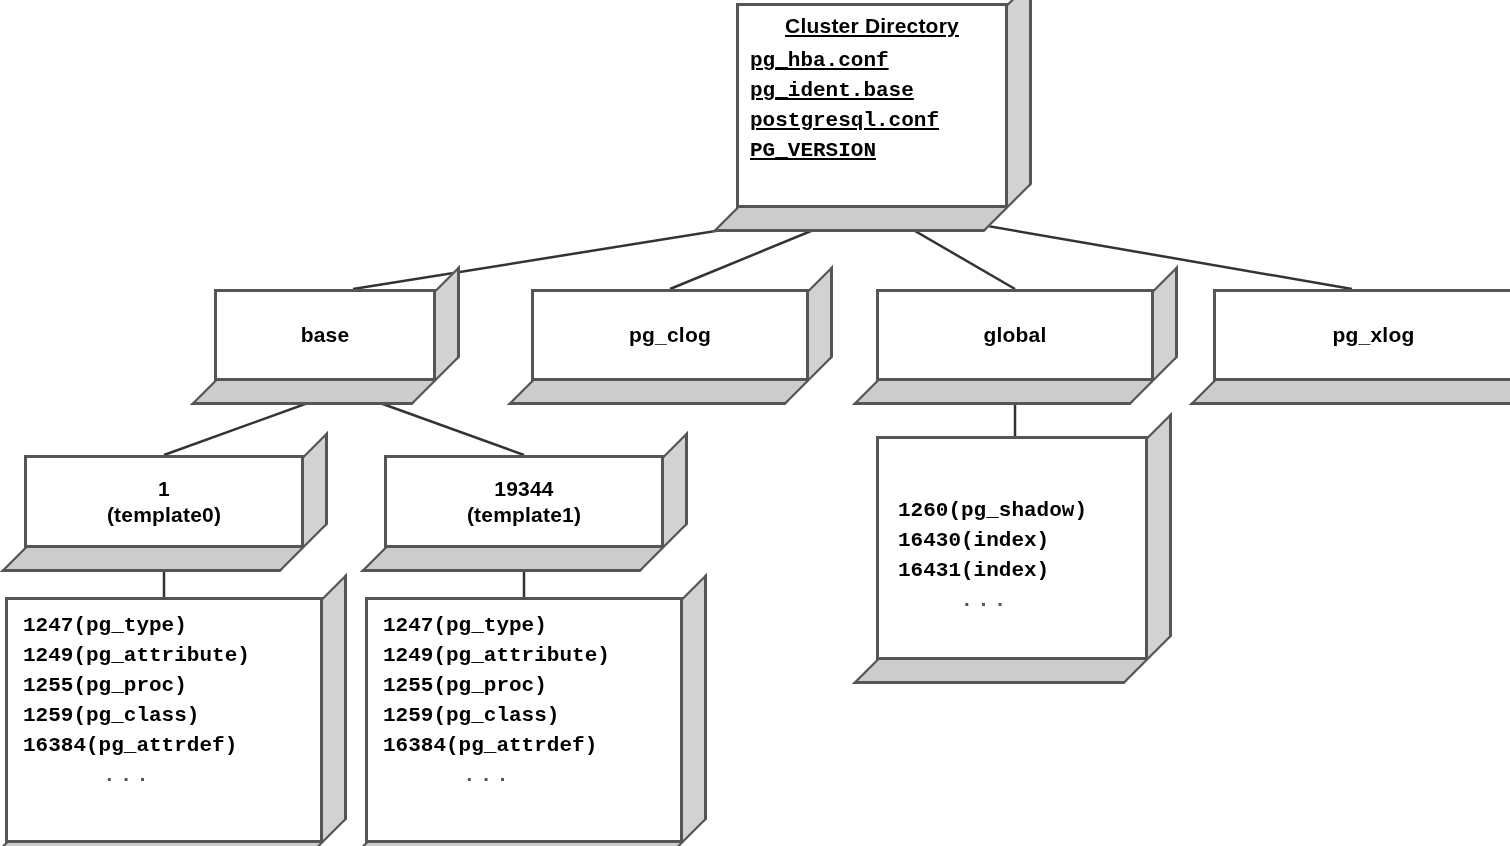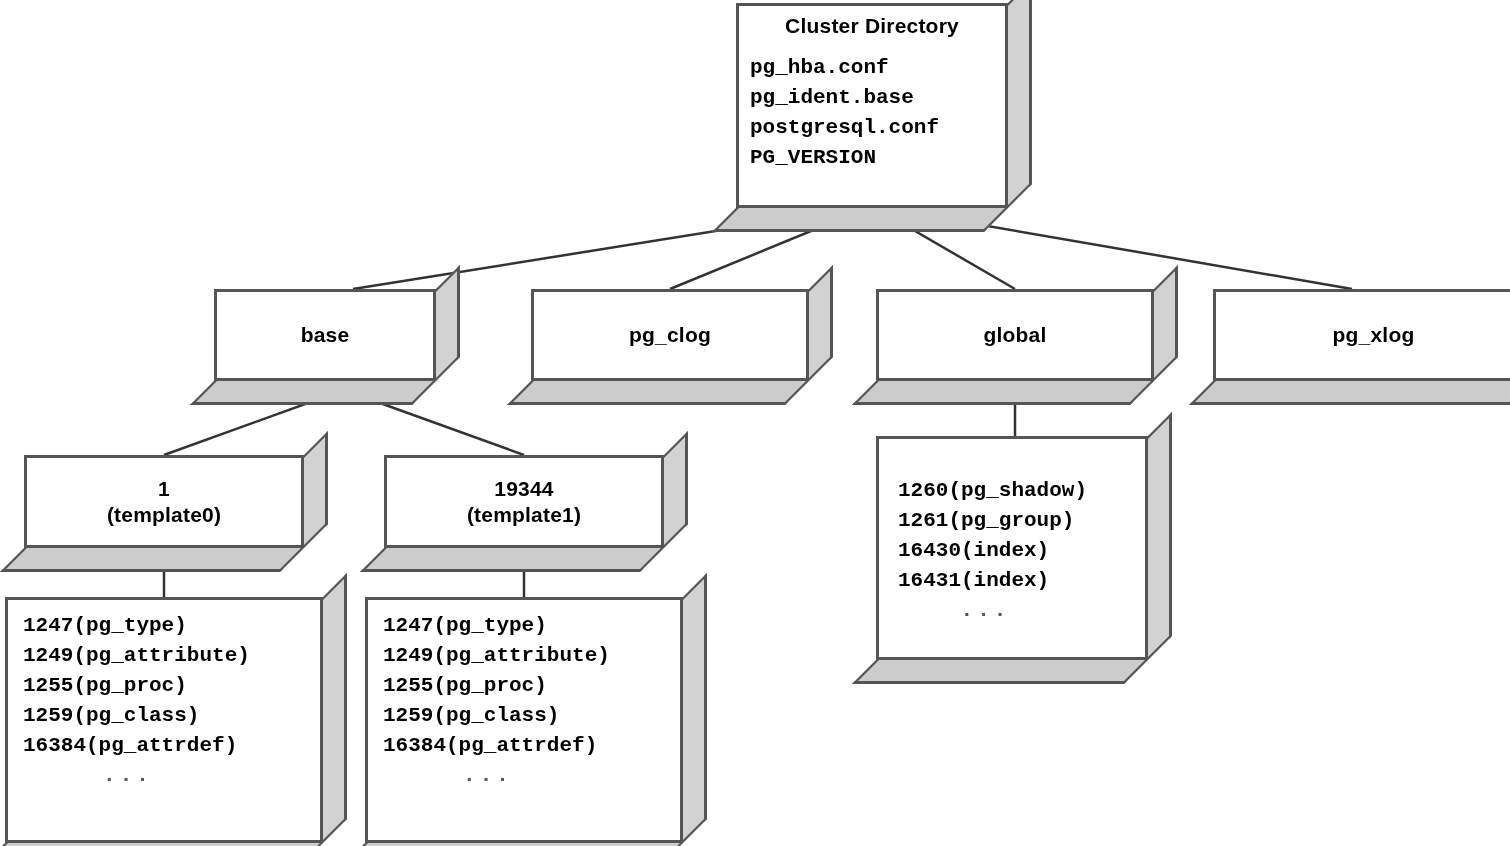--- a/index.html
+++ b/index.html
@@ -105,22 +105,22 @@
     font-weight: bold;
     font-size: 21px;
     line-height: 30px;
     color: #555555;
     letter-spacing: 4px;
     text-align: center;
     padding-right: 30%;
   }
   
   #node-root { left: 736px; top: 3px; width: 272px; height: 205px; }
-  #node-root .inner { padding: 11px 0 0 0; }
-  #node-root .files { padding-left: 14px; margin-top: 15px; }
+  #node-root .inner { padding: 11px 0 0 0; text-decoration: underline; }
+  #node-root .files { padding-left: 14px; margin-top: 8px; }
 
   #node-base   { left: 214px; top: 289px; width: 222px; height: 92px; }
   #node-pgclog { left: 531px; top: 289px; width: 278px; height: 92px; }
   #node-global { left: 876px; top: 289px; width: 278px; height: 92px; }
   #node-pgxlog { left: 1213px; top: 289px; width: 321px; height: 92px; }
   .lvl2 .inner { display: flex; align-items: center; justify-content: center; }
 
   #node-db0 { left: 24px; top: 455px; width: 280px; height: 93px; }
   #node-db1 { left: 384px; top: 455px; width: 280px; height: 93px; }
   .dbnode .inner {
@@ -129,21 +129,21 @@
     align-items: center;
     justify-content: center;
     gap: 2px;
   }
 
   #node-files0 { left: 5px; top: 597px; width: 318px; height: 246px; }
   #node-files1 { left: 365px; top: 597px; width: 318px; height: 246px; }
   #node-files0 .inner, #node-files1 .inner { padding: 14px 0 12px 18px; }
 
   #node-globalfiles { left: 876px; top: 436px; width: 272px; height: 224px; }
-  #node-globalfiles .inner { padding: 40px 0 0 22px; }
+  #node-globalfiles .inner { padding: 60px 0 0 22px; }
 </style>
 </head>
 <body>
 
 <div id="canvas">
 
   <svg id="edges" viewBox="0 0 1510 846" width="1510" height="846" xmlns="http://www.w3.org/2000/svg">
     <g stroke="#333333" stroke-width="2.5" fill="none">
 
       <path d="M 872 206 L 353 289"></path>
@@ -259,20 +259,19 @@
       <div class="ellipsis-line">...</div>
     </div>
   </div>
 
   <div class="box3d" id="node-globalfiles">
     <div class="side"></div>
     <div class="bottom"></div>
     <div class="face"></div>
     <div class="inner">
       <div class="mono-line">1260(pg_shadow)</div>
-      <div class="mono-line">1261(pg_group)</div>
       <div class="mono-line">16430(index)</div>
       <div class="mono-line">16431(index)</div>
       <div class="ellipsis-line">...</div>
     </div>
   </div>
 
 </div>
 
 </body></html>

